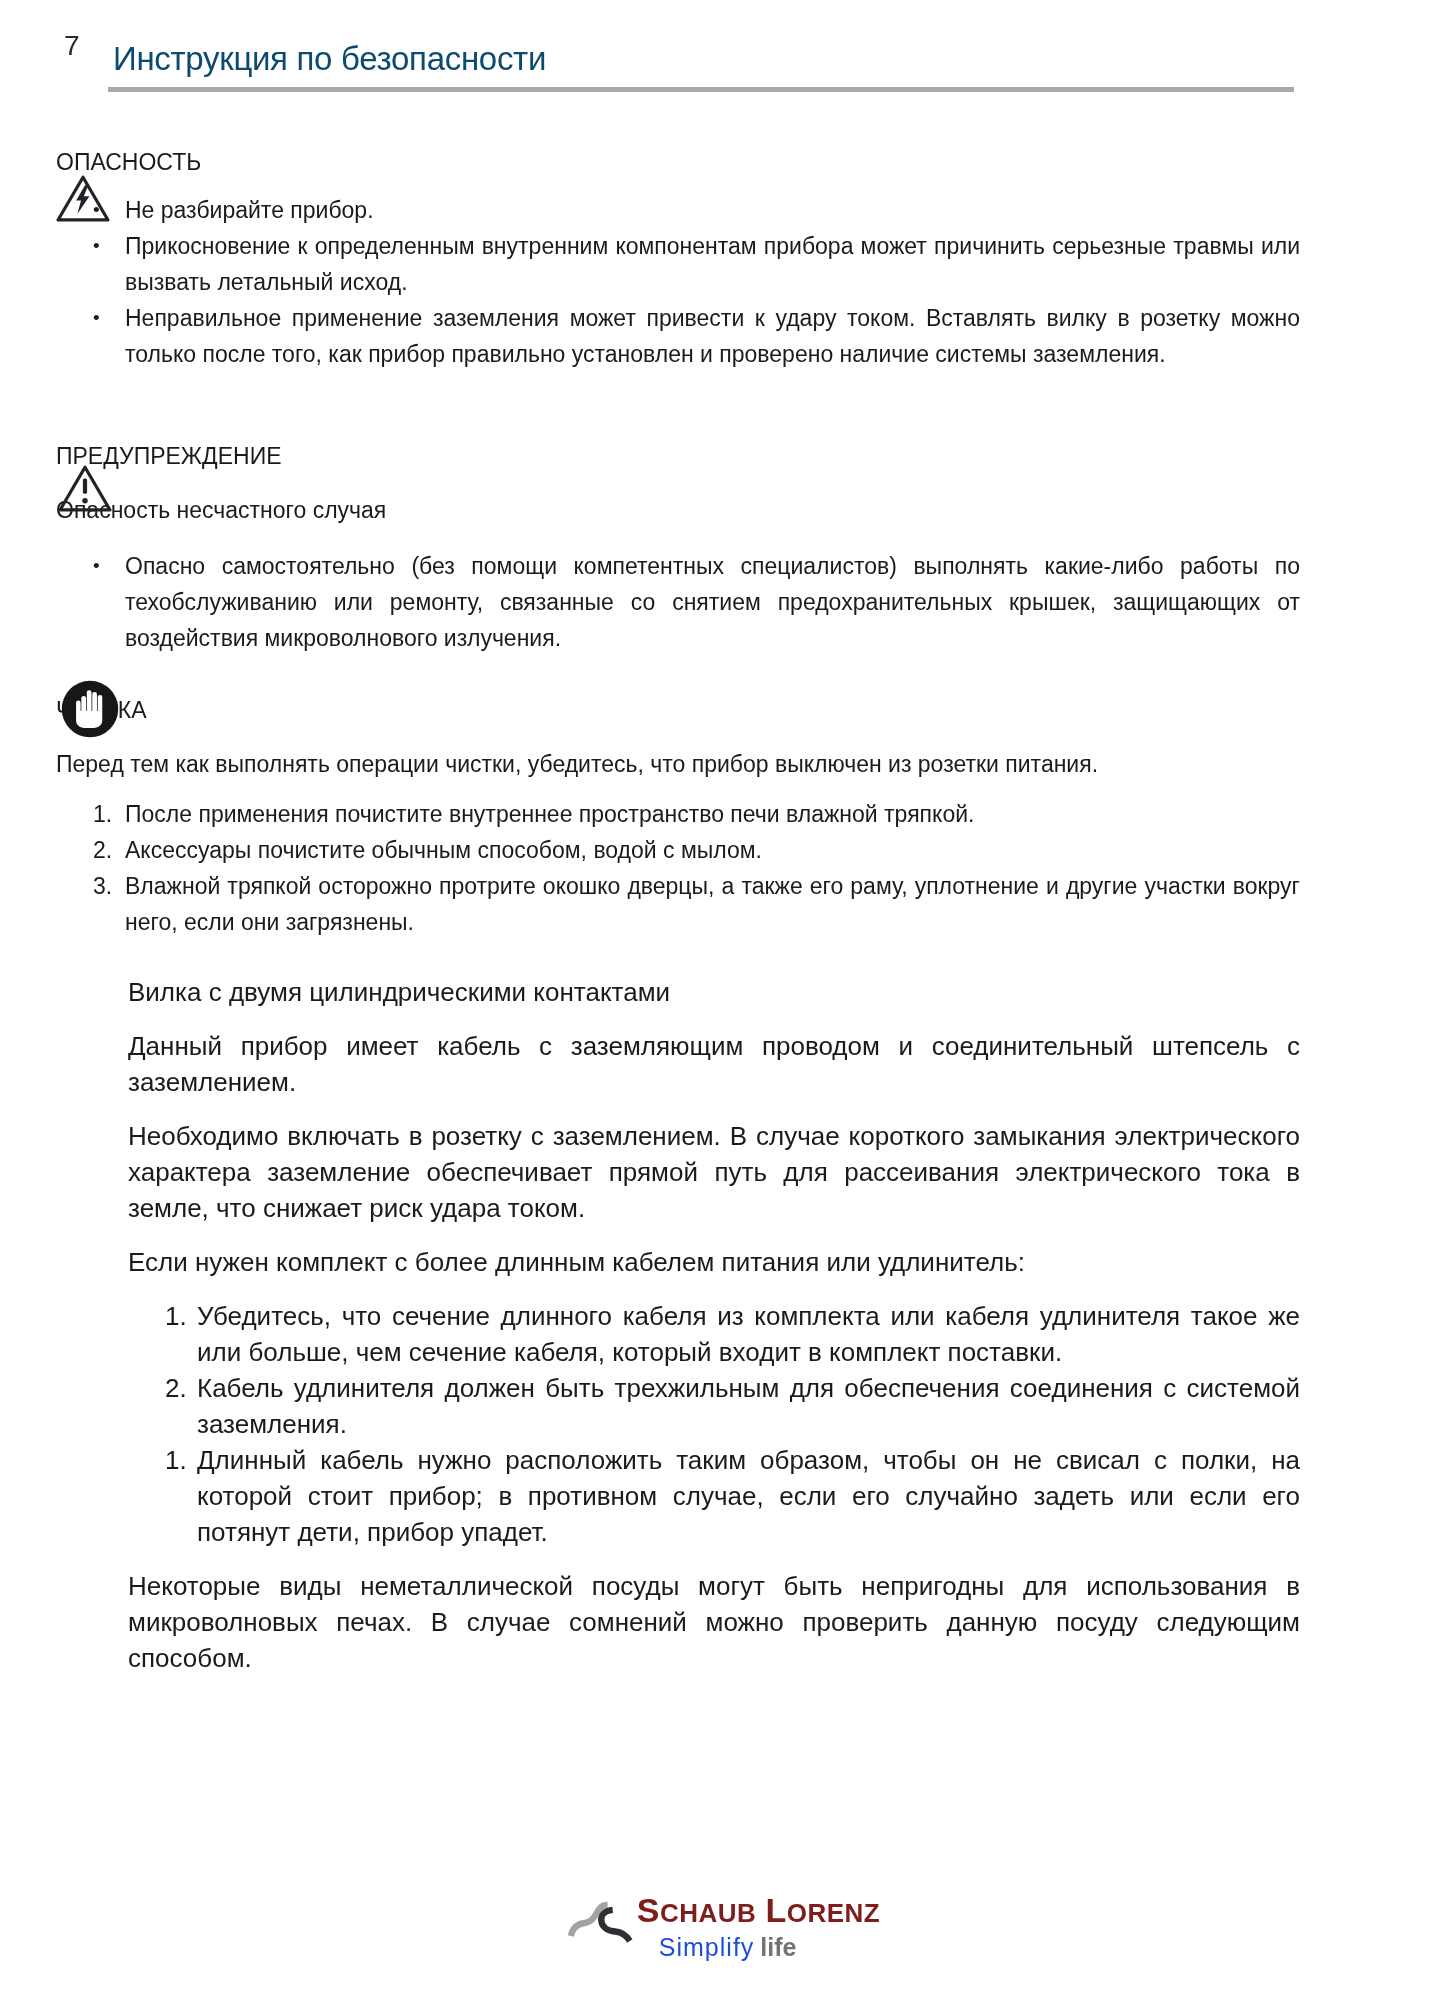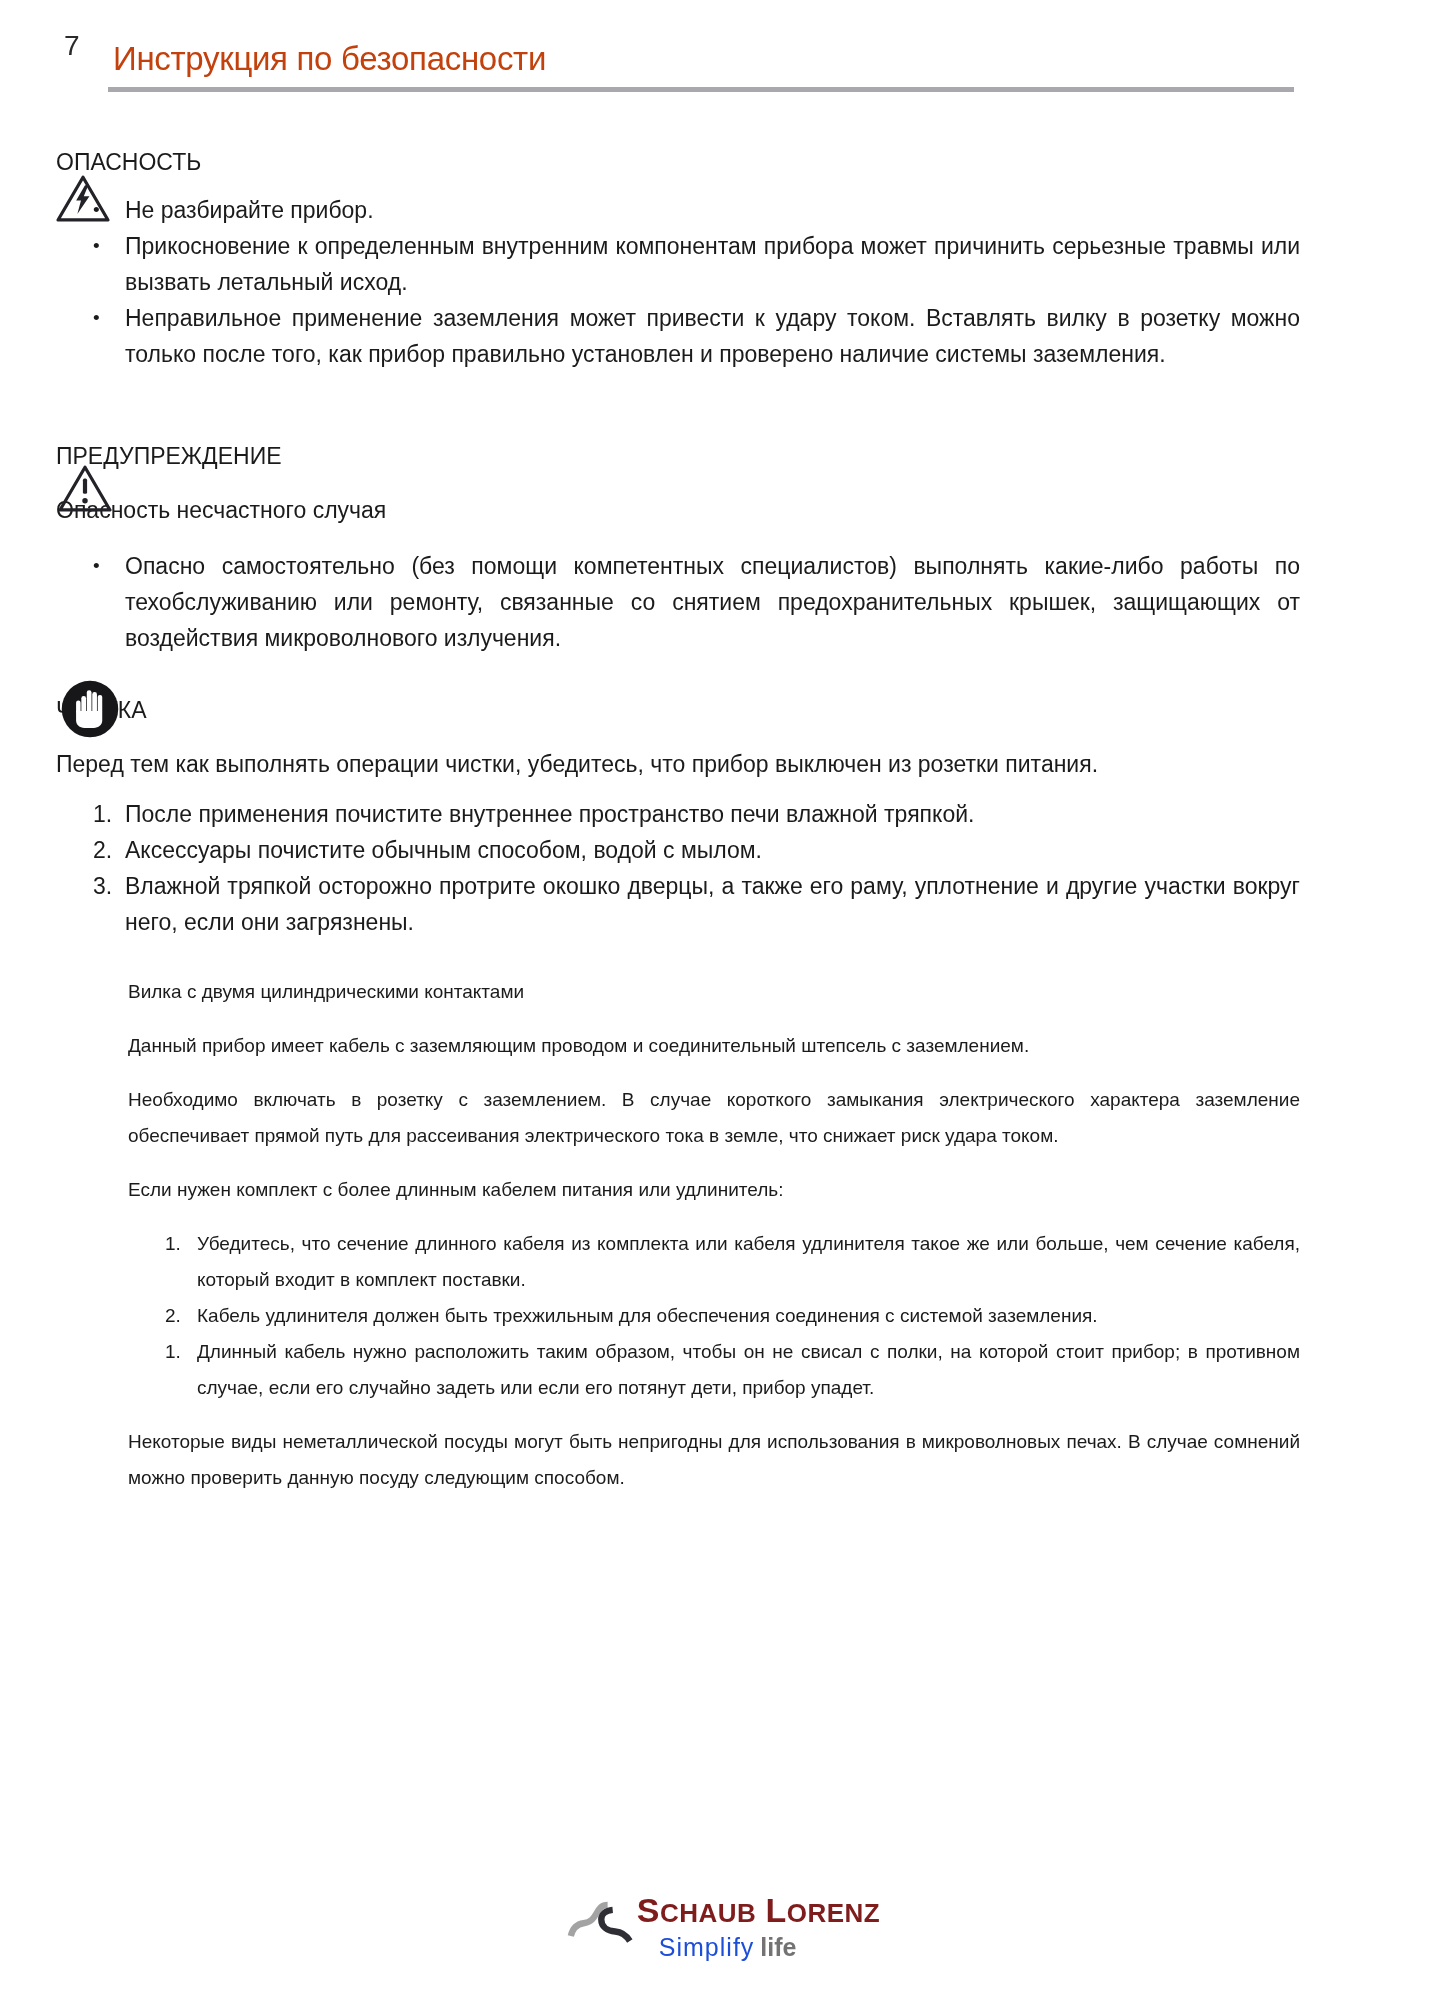--- a/index.html
+++ b/index.html
@@ -7,21 +7,21 @@
     position:relative;
     width:1447px;height:2000px;
     background:#ffffff;
     overflow:hidden;
     font-family:"Liberation Sans","DejaVu Sans",sans-serif;
     color:#1b1b1b;
   }
   
   .header{position:relative;padding-top:26px;}
   .page-num{position:absolute;left:64px;top:30px;font-size:28px;font-weight:400;color:#2a2a2a;}
-  .title{margin:14px 0 0 113px;font-size:33px;font-weight:400;color:#c2410c;letter-spacing:-.3px;}
+  .title{margin:14px 0 0 113px;font-size:33px;font-weight:400;color:#0c4a6e;letter-spacing:-.3px;}
   .rule{margin:9px 0 0 108px;width:1186px;height:5px;background:#a9a9ad;}
 
   
   .sec{position:relative;padding-left:56px;margin-right:147px;font-size:23px;line-height:36px;}
   .sec h2{margin:0;font-size:23px;font-weight:400;color:#1b1b1b;}
   .sec .lead{margin:18px 0 0 0;}
   .sec-icon{position:absolute;}
 
   .sec-danger{margin-top:52px;}
   .sec-danger .sec-icon{left:54px;top:28px;}
@@ -33,21 +33,21 @@
   
   ul.blist,ol.nlist{margin:12px 0 0 0;padding:0;list-style:none;}
   .sec-warning ul.blist{margin-top:20px;}
   .sec-cleaning ol.nlist{margin-top:14px;}
   li.item{display:flex;padding-left:37px;}
   li.item .marker{flex:none;width:32px;}
   li.item .bullet{font-size:19px;}
   li.item .li-text{flex:1;text-align:justify;}
 
   
-  .plain{margin:0 147px 0 128px;font-size:19px;line-height:36px;}
+  .plain{margin:0 147px 0 128px;font-size:26px;line-height:36px;}
   .plain p{margin:18px 0 0 0;text-align:justify;}
   .plain p.first{margin-top:34px;text-align:left;}
   .plain ol.nlist{margin-top:18px;}
 
   
   .footer{position:absolute;left:0;right:0;bottom:40px;display:flex;justify-content:center;}
   .logo{display:flex;align-items:flex-start;}
   .logo-mark{margin:4px 4px 0 0;}
   .brandline{font-weight:700;color:#7f1d1d;letter-spacing:.5px;white-space:nowrap;line-height:34px;}
   .brandline .cap{font-size:34px;}

